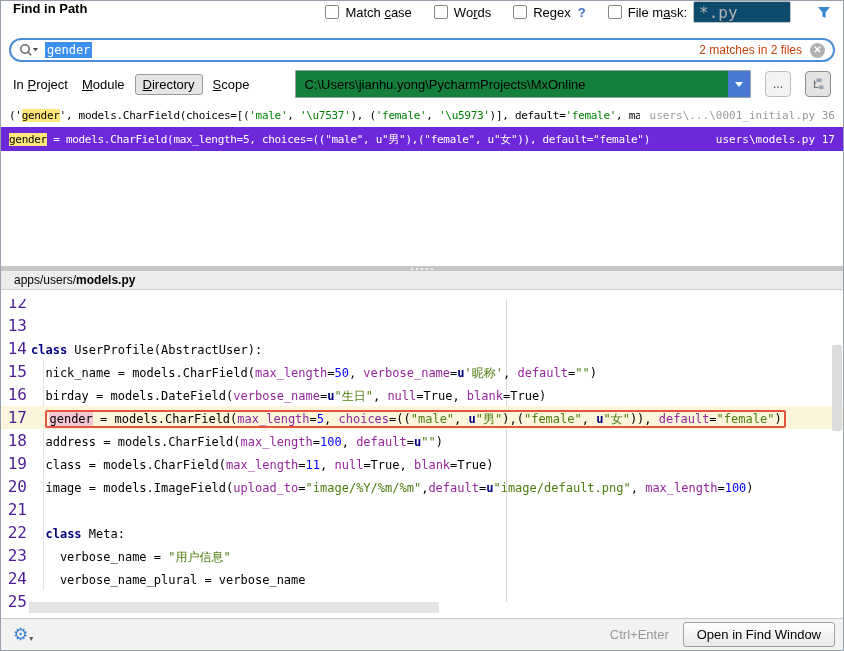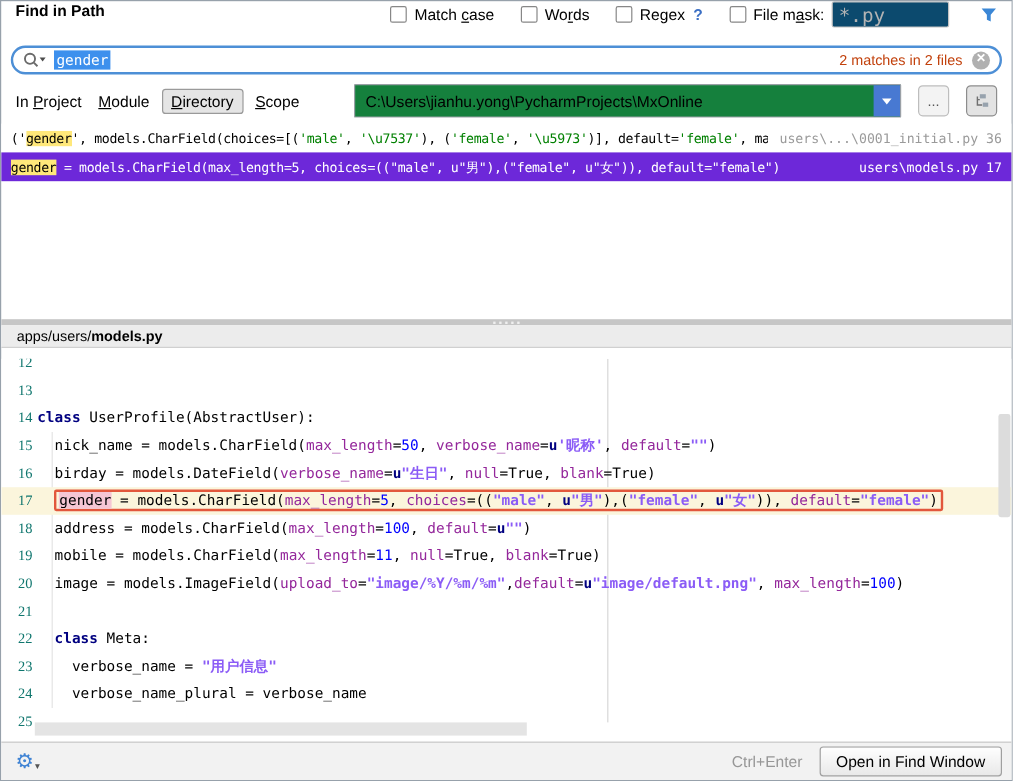--- a/index.html
+++ b/index.html
@@ -55,26 +55,26 @@
   .splitter i{width:2px;height:2px;background:#efefef;display:block;}
   .preview-header{position:absolute;left:0;top:270px;right:0;height:19px;background:#ececec;border-bottom:1px solid #d0d0d0;
     box-sizing:border-box;display:flex;align-items:center;padding:0 13px;font-size:12px;}
   .preview-header b{font-weight:bold;}
   
   .editor{position:absolute;left:0;top:298px;right:0;bottom:32px;background:#fff;overflow:hidden;}
   .margin-guide{position:absolute;left:505px;top:0;bottom:16px;width:1px;background:#d8d8d8;}
   .indent-guide{position:absolute;left:42px;top:61px;height:230px;width:1px;background:#e4e4e4;}
   .code-lines{margin-top:-8px;position:relative;}
   .code-line{height:23px;line-height:23px;white-space:pre;font-family:"DejaVu Sans Mono",monospace;font-size:12px;}
-  .gutter{display:inline-block;width:26px;text-align:right;padding-right:4px;color:#0f766e;font-size:12px;font-family:Liberation Serif, serif;}
+  .gutter{display:inline-block;width:26px;text-align:right;padding-right:4px;color:#4c1d95;font-size:16px;}
   .hl-line{background:#fbf5dc;}
   .match-box{border:2px solid #e2573c;border-radius:2px;padding:0 2px;}
   .c-p{color:#000;}
   .c-k{color:#000080;font-weight:bold;}
-  .c-s{color:#8b5cf6;font-weight:bold;}
+  .c-s{color:#4d7c0f;font-weight:normal;}
   .c-n{color:#0000ff;}
   .c-a{color:#94279b;}
   .c-u{color:#000080;font-weight:bold;}
   .c-m{background:#f5c6d4;color:#000;}
   .c-hl{background:#ffe87a;color:#000;}
   .c-w{color:#fff;}
   .vscroll{position:absolute;right:1px;top:46px;width:10px;height:86px;background:#dcdcdc;border-radius:2px;}
   .hscroll{position:absolute;left:28px;bottom:5px;width:410px;height:11px;background:#e4e4e4;}
   
   .footer{position:absolute;left:0;bottom:0;right:0;height:32px;background:#f2f2f2;border-top:1px solid #c9c9c9;
@@ -177,21 +177,21 @@
     <div class="indent-guide"></div>
     <div class="margin-guide"></div>
     <div class="code-lines">
         <div class="code-line"><span class="gutter">12</span><span class="code-text"></span></div>
         <div class="code-line"><span class="gutter">13</span><span class="code-text"></span></div>
         <div class="code-line"><span class="gutter">14</span><span class="code-text"><span class="c-k">class</span><span class="c-p"> UserProfile(AbstractUser):</span></span></div>
         <div class="code-line"><span class="gutter">15</span><span class="code-text"><span class="c-p">  nick_name = models.CharField(</span><span class="c-a">max_length</span><span class="c-p">=</span><span class="c-n">50</span><span class="c-p">, </span><span class="c-a">verbose_name</span><span class="c-p">=</span><span class="c-u">u</span><span class="c-s">'昵称'</span><span class="c-p">, </span><span class="c-a">default</span><span class="c-p">=</span><span class="c-s">""</span><span class="c-p">)</span></span></div>
         <div class="code-line"><span class="gutter">16</span><span class="code-text"><span class="c-p">  birday = models.DateField(</span><span class="c-a">verbose_name</span><span class="c-p">=</span><span class="c-u">u</span><span class="c-s">"生日"</span><span class="c-p">, </span><span class="c-a">null</span><span class="c-p">=True, </span><span class="c-a">blank</span><span class="c-p">=True)</span></span></div>
         <div class="code-line hl-line"><span class="gutter">17</span><span class="code-text"><span>  </span><span class="match-box"><span class="c-m">gender</span><span class="c-p"> = models.CharField(</span><span class="c-a">max_length</span><span class="c-p">=</span><span class="c-n">5</span><span class="c-p">, </span><span class="c-a">choices</span><span class="c-p">=((</span><span class="c-s">"male"</span><span class="c-p">, </span><span class="c-u">u</span><span class="c-s">"男"</span><span class="c-p">),(</span><span class="c-s">"female"</span><span class="c-p">, </span><span class="c-u">u</span><span class="c-s">"女"</span><span class="c-p">)), </span><span class="c-a">default</span><span class="c-p">=</span><span class="c-s">"female"</span><span class="c-p">)</span></span></span></div>
         <div class="code-line"><span class="gutter">18</span><span class="code-text"><span class="c-p">  address = models.CharField(</span><span class="c-a">max_length</span><span class="c-p">=</span><span class="c-n">100</span><span class="c-p">, </span><span class="c-a">default</span><span class="c-p">=</span><span class="c-u">u</span><span class="c-s">""</span><span class="c-p">)</span></span></div>
-        <div class="code-line"><span class="gutter">19</span><span class="code-text"><span class="c-p">  mobile = models.CharField(</span><span class="c-a">max_length</span><span class="c-p">=</span><span class="c-n">11</span><span class="c-p">, </span><span class="c-a">null</span><span class="c-p">=True, </span><span class="c-a">blank</span><span class="c-p">=True)</span></span></div>
+        <div class="code-line"><span class="gutter">19</span><span class="code-text"><span class="c-p">  class = models.CharField(</span><span class="c-a">max_length</span><span class="c-p">=</span><span class="c-n">11</span><span class="c-p">, </span><span class="c-a">null</span><span class="c-p">=True, </span><span class="c-a">blank</span><span class="c-p">=True)</span></span></div>
         <div class="code-line"><span class="gutter">20</span><span class="code-text"><span class="c-p">  image = models.ImageField(</span><span class="c-a">upload_to</span><span class="c-p">=</span><span class="c-s">"image/%Y/%m/%m"</span><span class="c-p">,</span><span class="c-a">default</span><span class="c-p">=</span><span class="c-u">u</span><span class="c-s">"image/default.png"</span><span class="c-p">, </span><span class="c-a">max_length</span><span class="c-p">=</span><span class="c-n">100</span><span class="c-p">)</span></span></div>
         <div class="code-line"><span class="gutter">21</span><span class="code-text"></span></div>
         <div class="code-line"><span class="gutter">22</span><span class="code-text"><span class="c-p">  </span><span class="c-k">class</span><span class="c-p"> Meta:</span></span></div>
         <div class="code-line"><span class="gutter">23</span><span class="code-text"><span class="c-p">    verbose_name = </span><span class="c-s">"用户信息"</span></span></div>
         <div class="code-line"><span class="gutter">24</span><span class="code-text"><span class="c-p">    verbose_name_plural = verbose_name</span></span></div>
         <div class="code-line"><span class="gutter">25</span><span class="code-text"></span></div>
       </div>
     <div class="vscroll"></div>
     <div class="hscroll"></div>
   </div>

